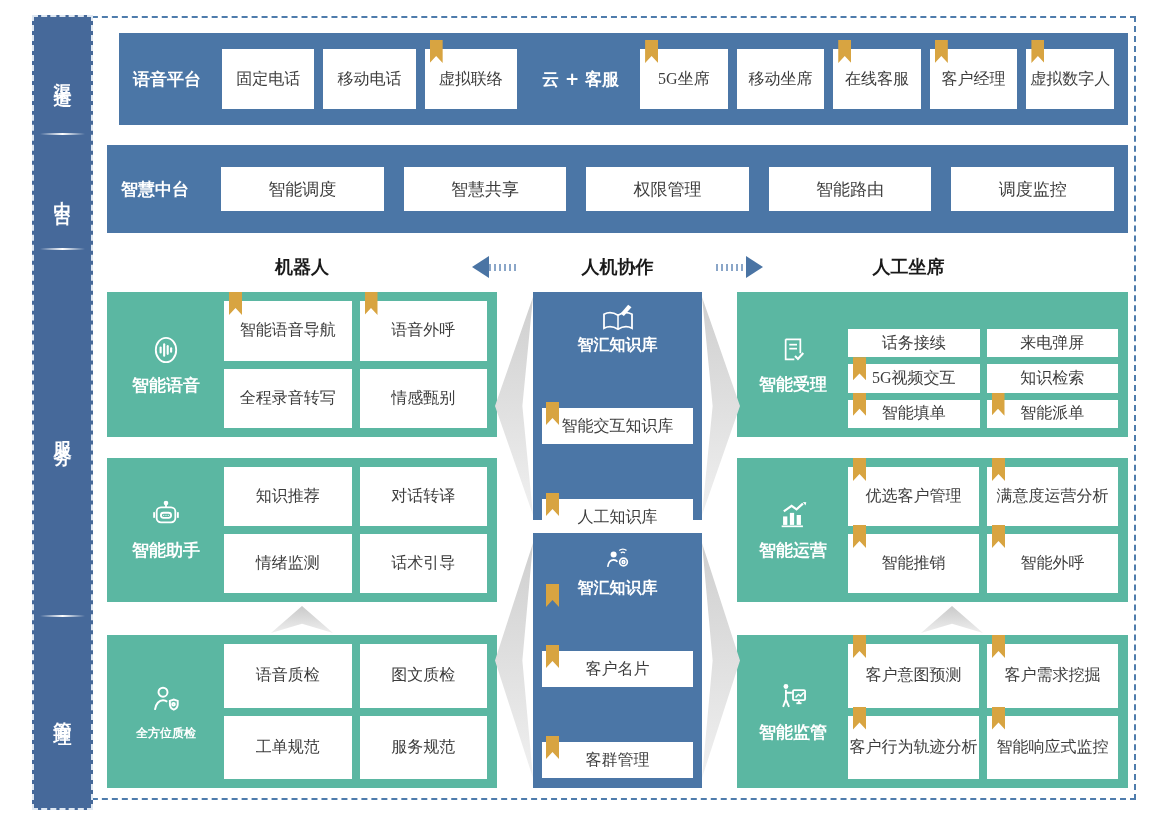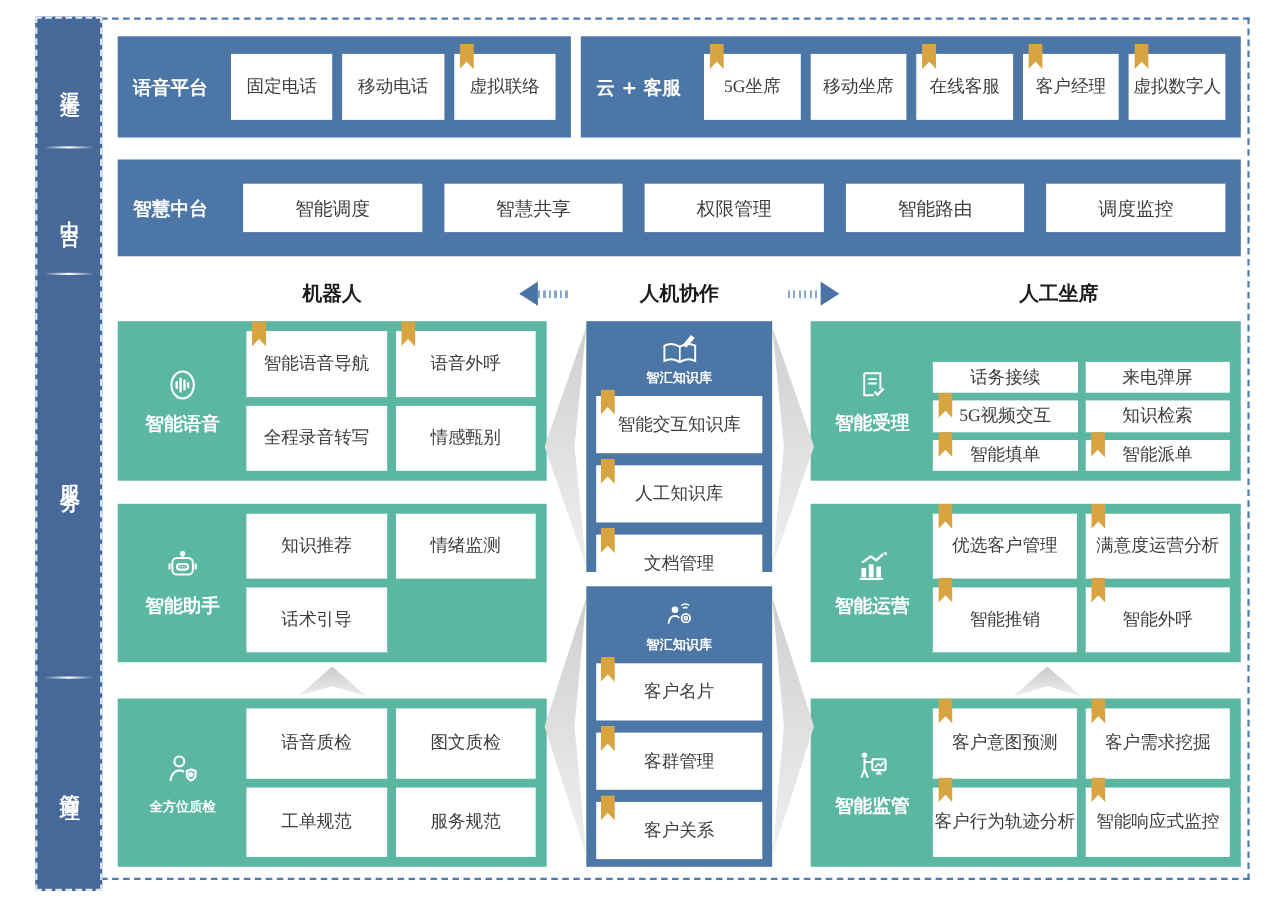--- a/index.html
+++ b/index.html
@@ -52,23 +52,23 @@
   .label-col { width:98px; flex:0 0 auto; display:flex; flex-direction:column; align-items:center;
                justify-content:center; gap:7px; color:#fff; font-weight:bold; font-size:17px;
                text-align:center; }
   .grid22 { flex:1; display:grid; grid-template-columns:1fr 1fr; grid-template-rows:1fr 1fr; gap:8px; }
   .grid32 { flex:1; display:grid; grid-template-columns:1fr 1fr; grid-template-rows:1fr 1fr 1fr; gap:7px;margin-top:28px; }
 
   
   .midpanel { position:absolute; left:533px; width:169px; background:#4b76a6;
               display:flex; flex-direction:column; padding:8px 9px; box-sizing:border-box; }
   .mid-head { display:flex; flex-direction:column; align-items:center; gap:3px;
-              color:#fff; font-weight:bold; font-size:12px; padding:4px 0 8px 0; }
+              color:#fff; font-weight:bold; font-size:16px; padding:4px 0 8px 0; }
   .mid-rows { display:flex; flex-direction:column; gap:11px; }
-  .mid-rows .wbox { height:52px; }
+  .mid-rows .wbox { height:36px;margin-top:44px; }
 
   
   .dart-left  { position:absolute; width:38px; background:linear-gradient(180deg,#cfcfcf,#f0f0f0);
                 clip-path:polygon(100% 0,0 50%,100% 100%,72% 50%); }
   .dart-right { position:absolute; width:38px; background:linear-gradient(180deg,#cfcfcf,#f0f0f0);
                 clip-path:polygon(0 0,100% 50%,0 100%,28% 50%); }
   .chev-up { position:absolute; width:62px; height:27px;
              background:linear-gradient(180deg,#c9c9c9,#efefef);
              clip-path:polygon(0 100%,50% 0,100% 100%,50% 66%); }
 
@@ -92,21 +92,21 @@
     <div class="side-div"></div>
     <div class="side-sec" style="height:365px">
       <span class="side-label">服务</span>
     </div>
     <div class="side-div"></div>
     <div class="side-sec" style="flex:1">
       <span class="side-label">管理</span>
     </div>
   </div>
 
-  <div class="bluepanel row1" style="left:107px; top:33px; width:412px; height:92px;">
+  <div class="bluepanel row1" style="left:119px; top:33px; width:412px; height:92px;">
     <span class="panel-title">语音平台</span>
     <div class="wbox">
 
       <span>固定电话</span>
     </div>
     <div class="wbox">
 
       <span>移动电话</span>
     </div>
     <div class="wbox">
@@ -153,21 +153,21 @@
     <div class="wbox">
         <span>智能路由</span>
       </div>
     <div class="wbox">
         <span>调度监控</span>
       </div>
   </div>
 
   <div class="sec-hdr" style="left:107px; width:390px;">机器人</div>
   <div class="sec-hdr" style="left:533px; width:169px;">人机协作</div>
-  <div class="sec-hdr" style="left:767px; width:391px;">人工坐席</div>
+  <div class="sec-hdr" style="left:713px; width:391px;">人工坐席</div>
   <div class="arrow" style="left:472px;">
     <span class="tri-l"></span>
     <span class="tail"></span>
   </div>
   <div class="arrow" style="left:716px;">
     <span class="tail"></span>
     <span class="tri-r"></span>
   </div>
 
   <div class="teal" style="left:107px; top:292px; width:390px; height:145px;">
@@ -218,20 +218,23 @@
             <circle cx="13.6" cy="12.2" r="0.45" fill="#fff" stroke="none"></circle>
           </svg>
       </span>
       <span>智能助手</span>
     </div>
     <div class="grid22">
       <div class="wbox">
           <span>知识推荐</span>
         </div>
       <div class="wbox">
+          <span>对话转译</span>
+        </div>
+      <div class="wbox">
           <span>情绪监测</span>
         </div>
       <div class="wbox">
           <span>话术引导</span>
         </div>
     </div>
   </div>
 
   <div class="teal" style="left:107px; top:635px; width:390px; height:153px;">
     <div class="label-col">

